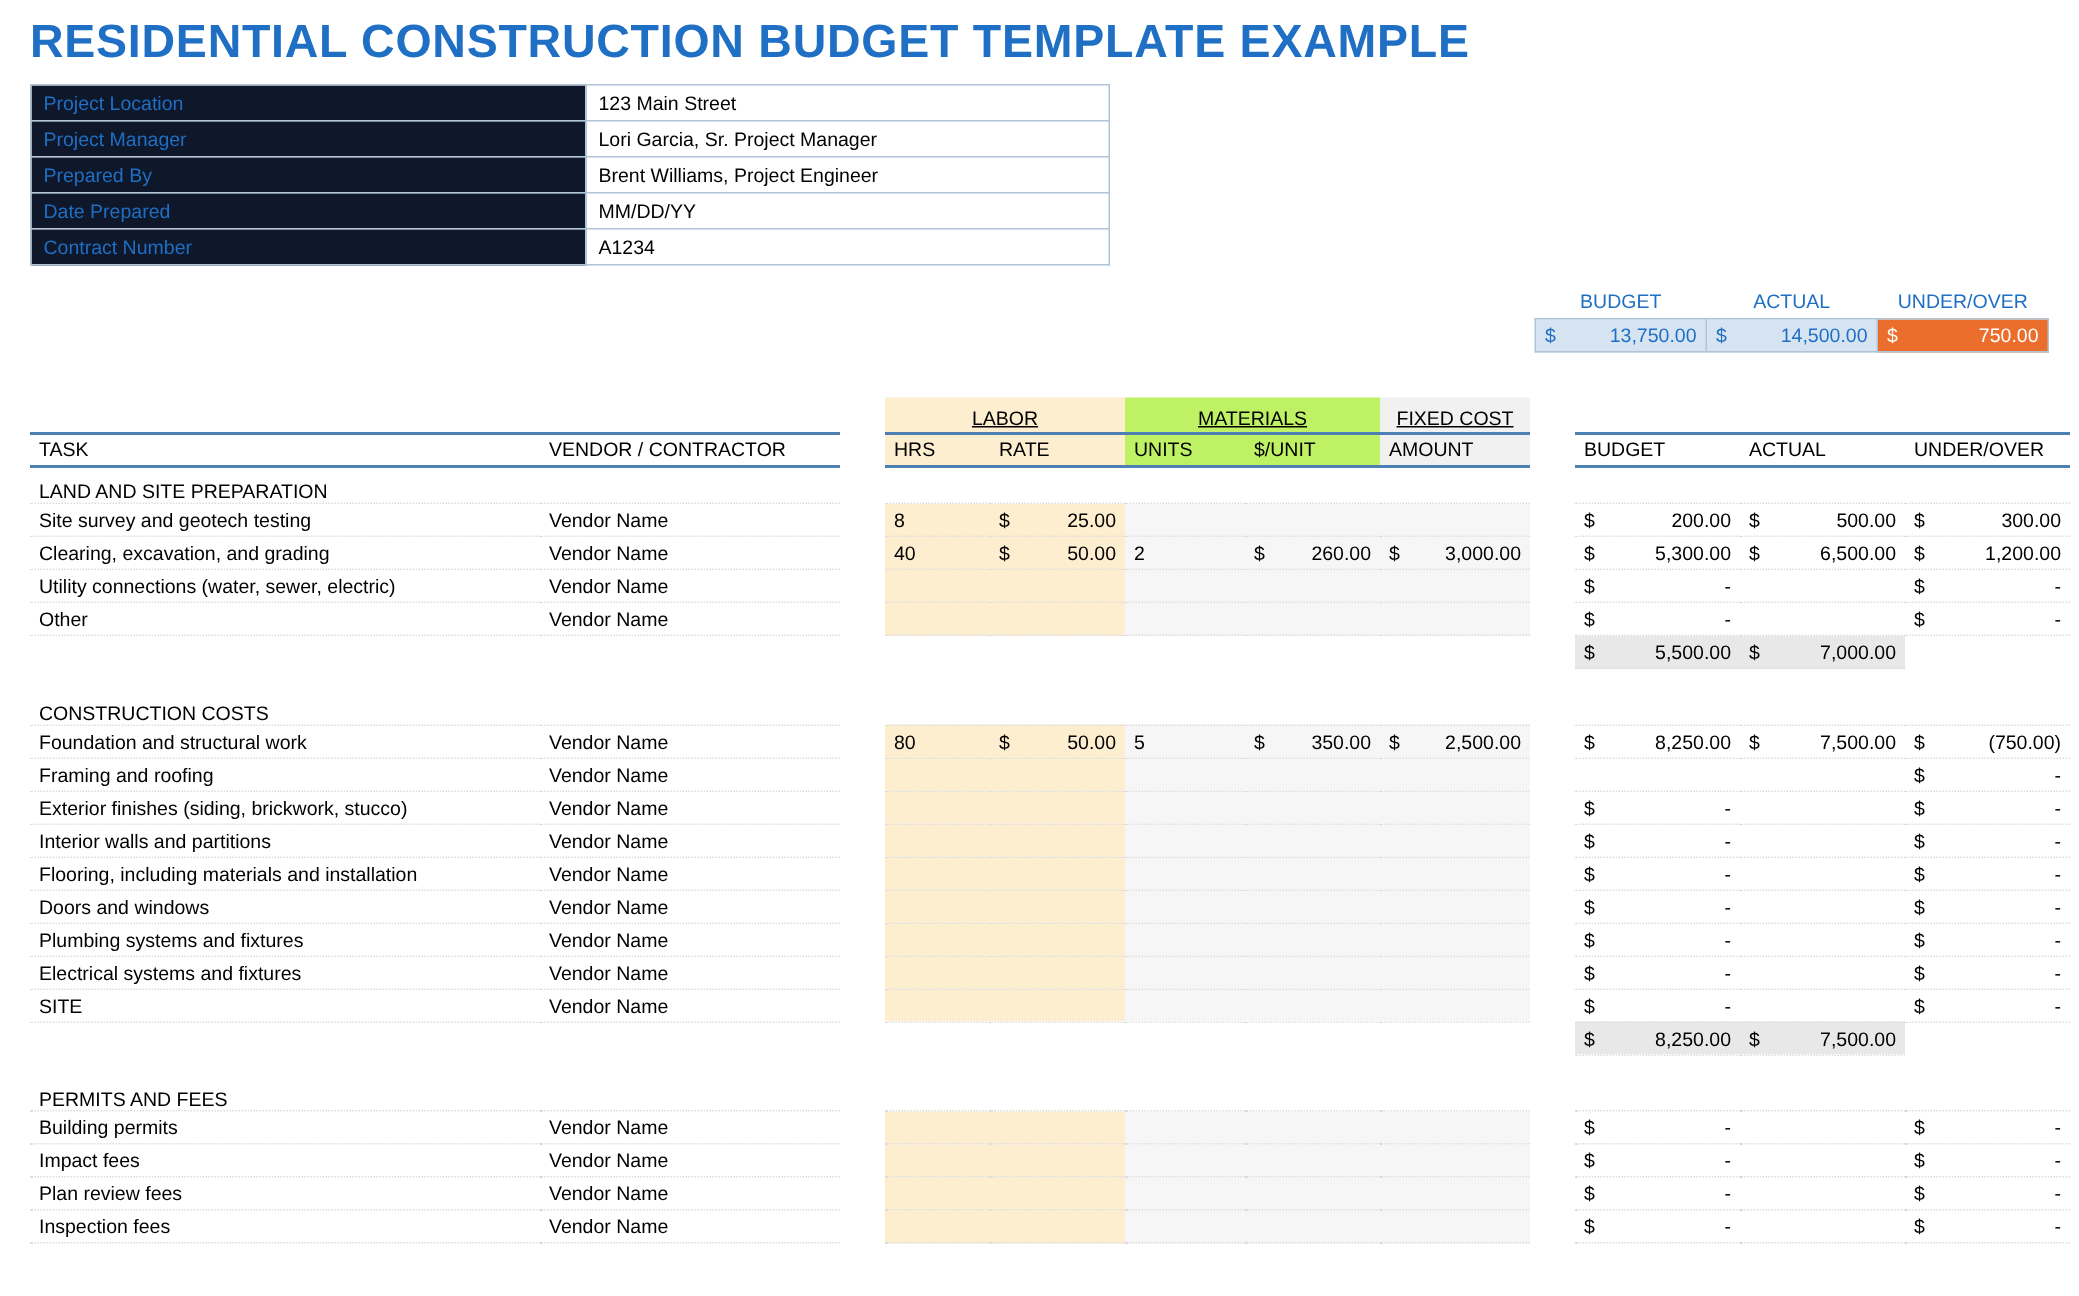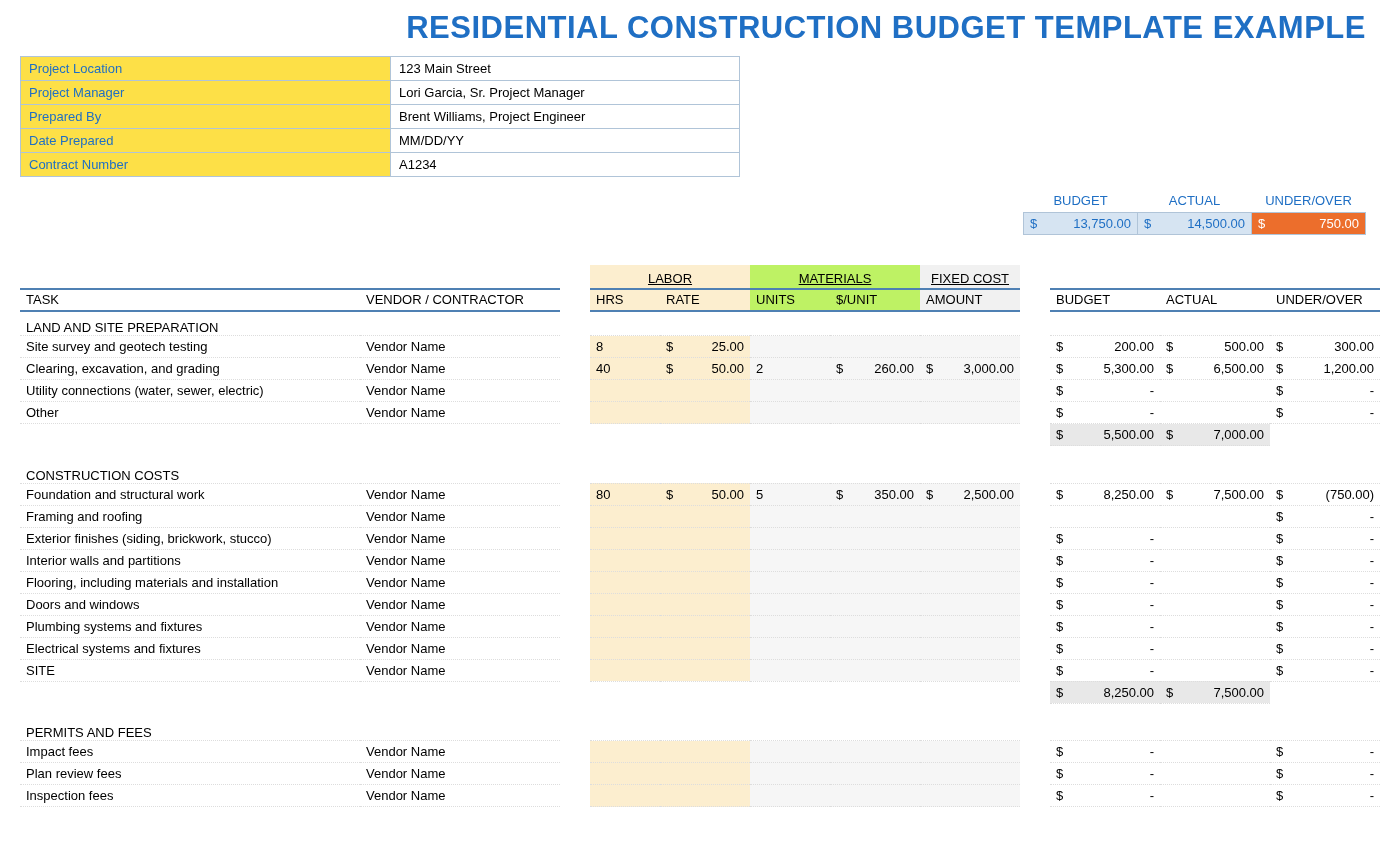--- a/index.html
+++ b/index.html
@@ -10,35 +10,34 @@
     padding: 10px 20px;
     width: 1386px;
     color: #000;
   }
   .title {
     color: #1f6fc4;
     font-size: 31px;
     font-weight: 600;
     letter-spacing: 0.5px;
     margin-bottom: 10px;
-    text-align: right;
   }
   .info-table {
     border-collapse: collapse;
     width: 720px;
     margin-bottom: 12px;
   }
   .info-table td {
     border: 1px solid #b0c4d8;
     padding: 4px 8px;
     height: 24px;
     font-size: 13px;
   }
   .info-label {
-    background: #fde047;
+    background: #0f172a;
     color: #1f6fc4;
     width: 370px;
   }
   .info-value { background: #fff; }
   .summary-wrap {
     display: flex;
     justify-content: flex-end;
     margin-bottom: 30px;
   }
   .summary-table { border-collapse: collapse; }
@@ -646,20 +645,44 @@
       <tr class="section-hdr">
         <td colspan="2">PERMITS AND FEES</td>
         <td class="gap"></td>
         <td colspan="5"></td>
         <td class="gap"></td>
         <td></td>
         <td></td>
         <td></td>
       </tr>
       <tr>
+        <td>Building permits</td>
+        <td>Vendor Name</td>
+        <td class="gap"></td>
+        <td class="cell-labor ctr"></td>
+        <td class="cell-labor num"></td>
+        <td class="cell-mat ctr"></td>
+        <td class="cell-mat num"></td>
+        <td class="cell-fix num"></td>
+        <td class="gap"></td>
+        <td class="num">
+          <span class="money">
+            <span>$</span>
+            <span>-</span>
+          </span>
+        </td>
+        <td class="num"></td>
+        <td class="num">
+          <span class="money">
+            <span>$</span>
+            <span>-</span>
+          </span>
+        </td>
+      </tr>
+      <tr>
         <td>Impact fees</td>
         <td>Vendor Name</td>
         <td class="gap"></td>
         <td class="cell-labor ctr"></td>
         <td class="cell-labor num"></td>
         <td class="cell-mat ctr"></td>
         <td class="cell-mat num"></td>
         <td class="cell-fix num"></td>
         <td class="gap"></td>
         <td class="num">

